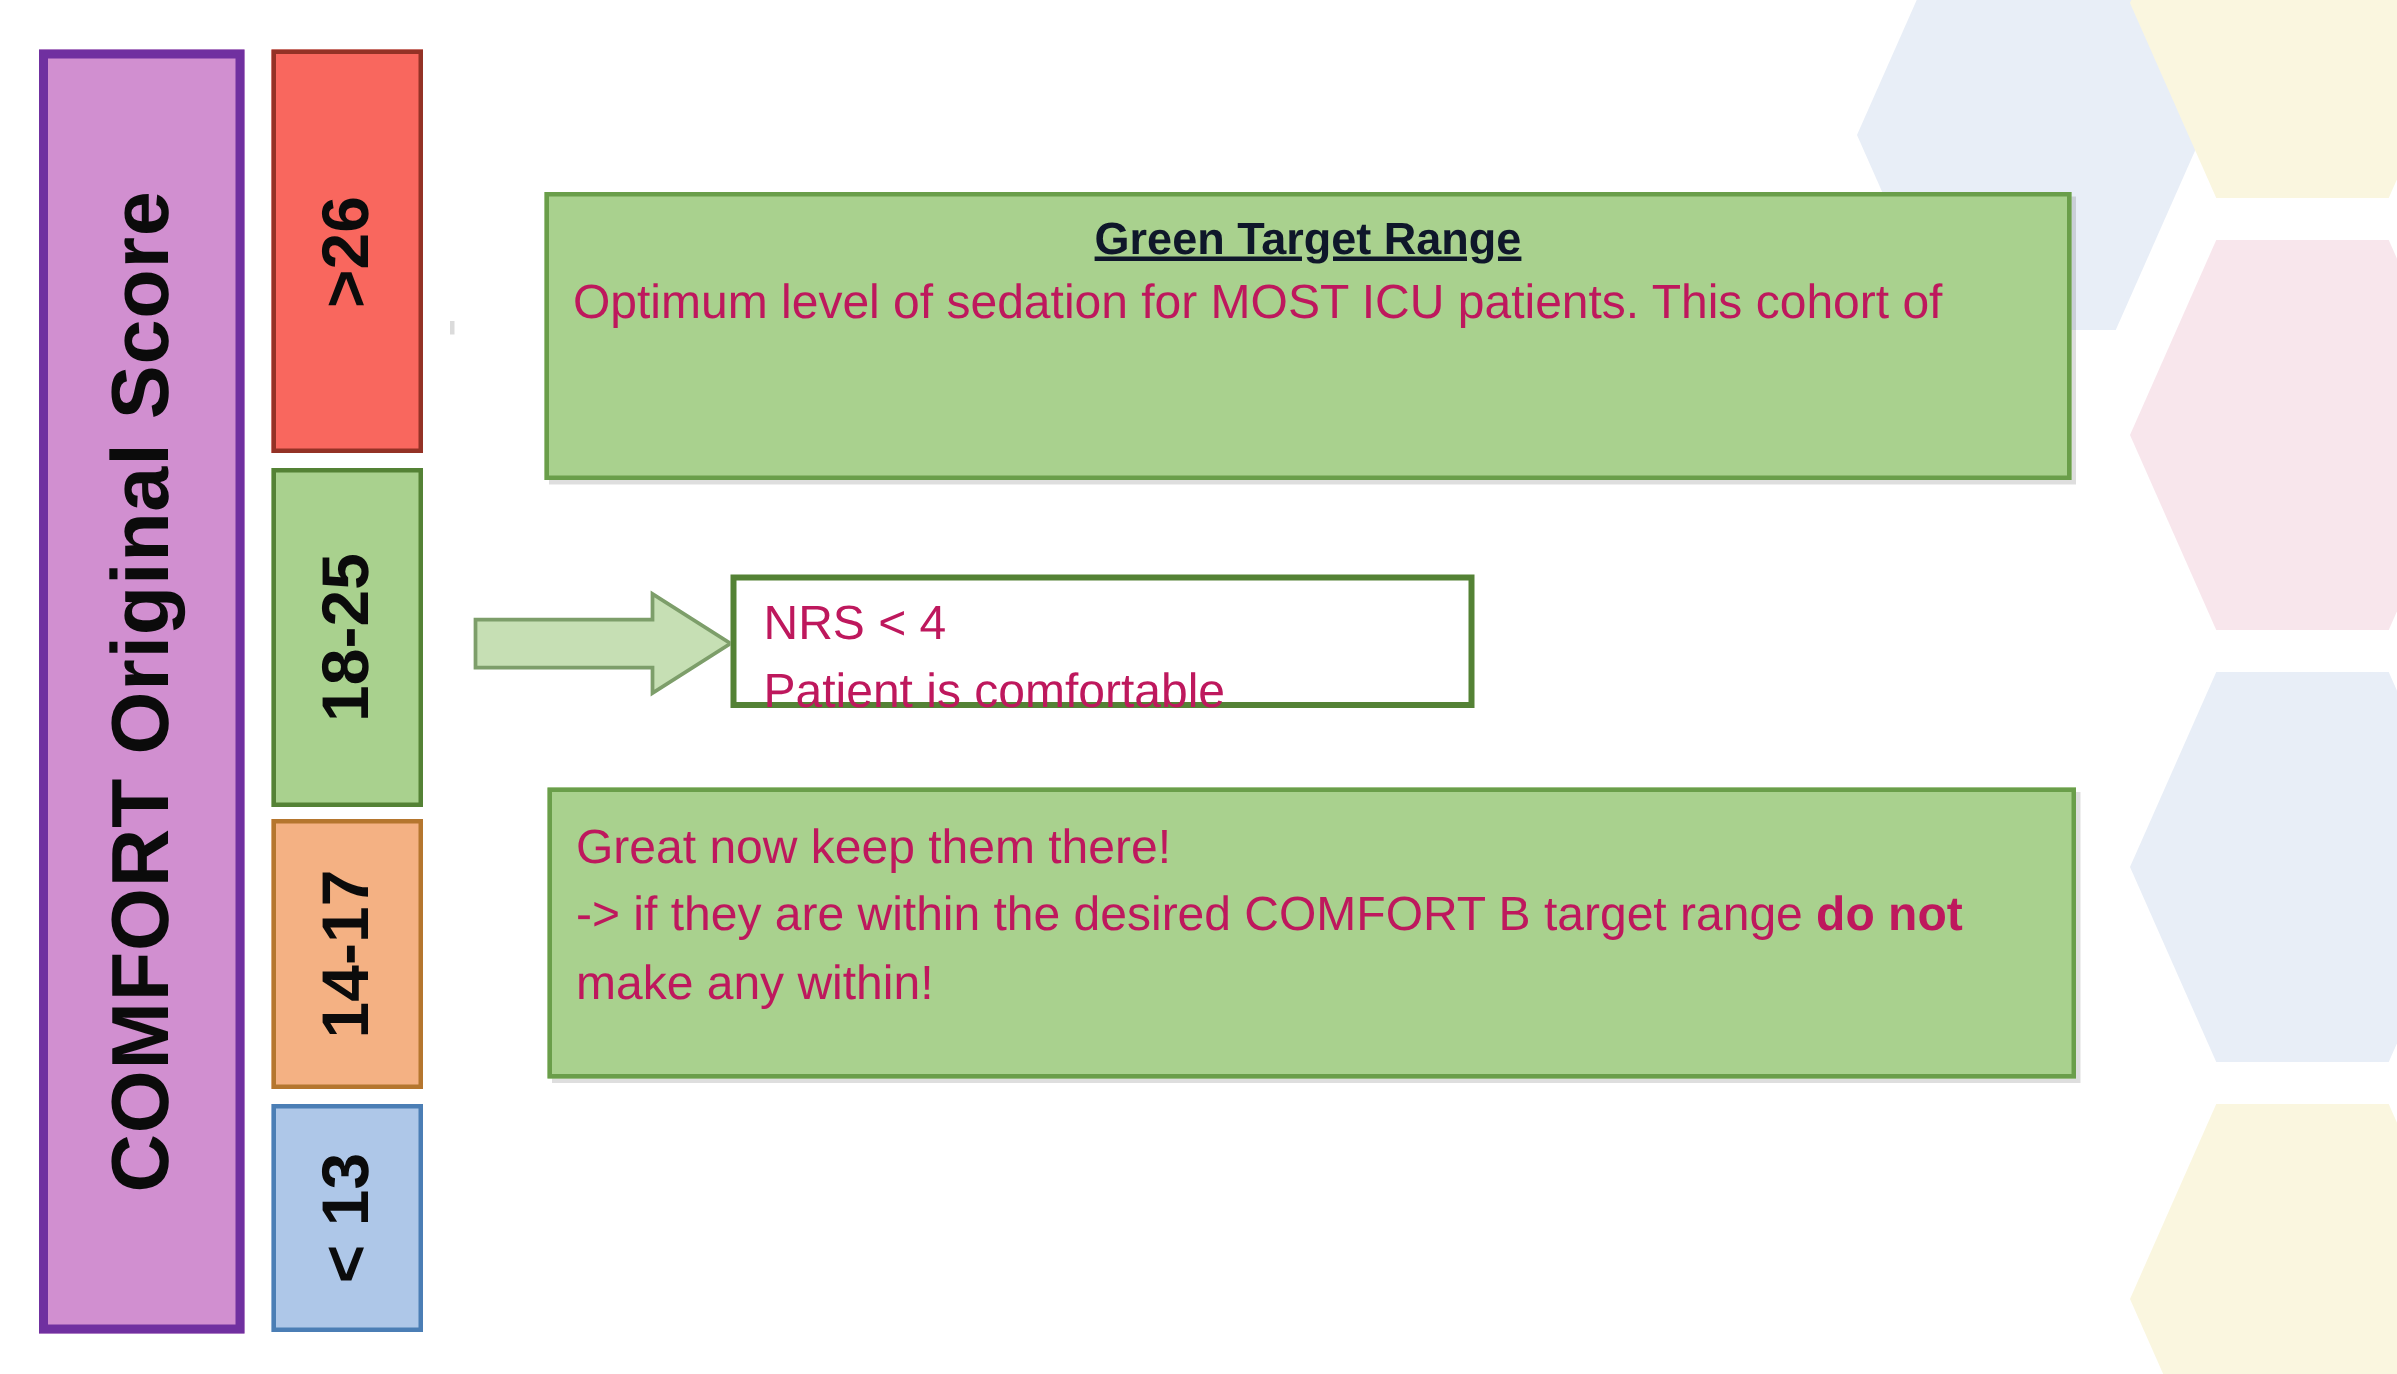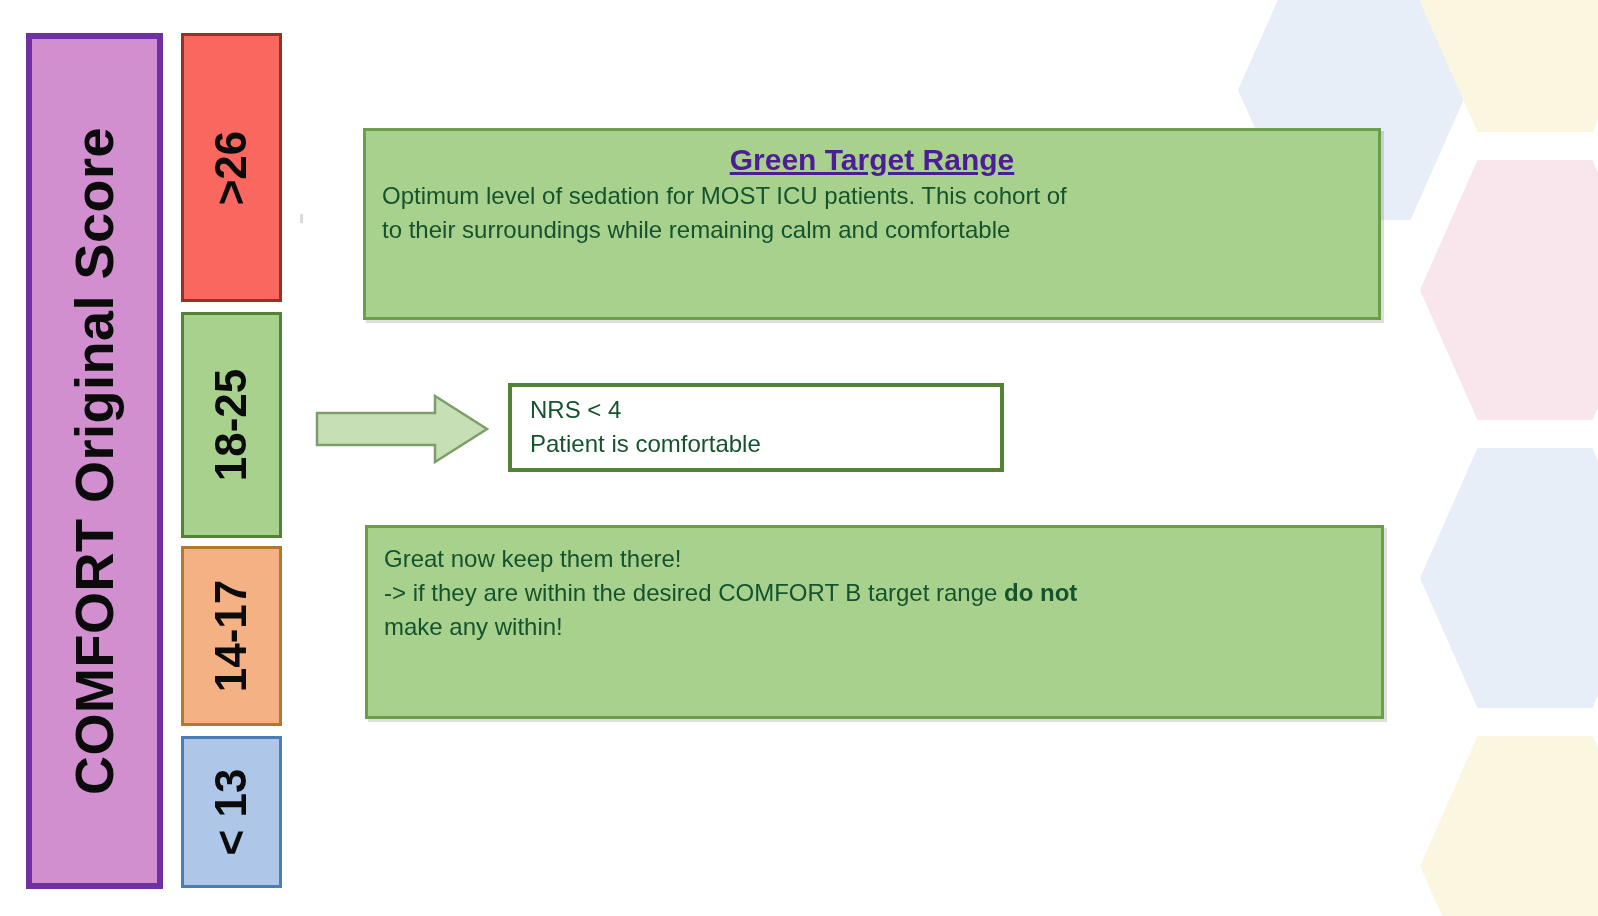--- a/index.html
+++ b/index.html
@@ -90,31 +90,31 @@
   .panel-green {
     background: #A9D18E;
     border: 3px solid #6A9E4A;
     box-shadow: 3px 3px 0 rgba(0,0,0,0.13);
   }
   .panel-white {
     background: #ffffff;
     border: 4px solid #548235;
   }
   .panel-body {
-    font-size: 24px;
+    font-size: 32px;
     line-height: 1.42;
-    color: #14532d;
+    color: #be185d;
     font-family: "Liberation Sans", sans-serif;
   }
   .panel-title {
     text-align: center;
     font-size: 30px;
     font-weight: bold;
     text-decoration: underline;
-    color: #4c1d95;
+    color: #0f172a;
     margin-bottom: 2px;
     font-family: "Liberation Sans", sans-serif;
   }
   .u-bold { font-weight: normal; }
   .u-bold-underline { font-weight: bold; }
 
   
   .arrow {
     position: absolute;
     z-index: 3;
@@ -162,29 +162,28 @@
   <div class="chip" style="top:736px; height:152px; background:#AEC7E8; border-color:#4B7EB5;">
     <span class="vtext">&lt; 13</span>
   </div>
 
   <div class="artifact" style="left:300px; top:214px;"></div>
 
   <div class="panel panel-green" style="left:363px; top:128px; width:1018px; height:192px; padding:12px 16px 0 16px;">
     <div class="panel-title">Green Target Range</div>
     <div class="panel-body">
       <div>Optimum level of sedation for MOST ICU patients. This cohort of</div>
-      <div>to their surroundings while remaining calm and comfortable</div>
     </div>
   </div>
 
   <svg class="arrow" style="left:315px; top:393px;" width="175" height="72" viewBox="0 0 175 72">
     <polygon points="2,20 120,20 120,3 172,36 120,69 120,52 2,52" fill="#C6DFB4" stroke="#7D9E6A" stroke-width="2.5" stroke-linejoin="miter"></polygon>
   </svg>
 
-  <div class="panel panel-white" style="left:487px; top:383px; width:496px; height:89px; padding:6px 16px 0 18px;margin-left:21px;">
+  <div class="panel panel-white" style="left:487px; top:383px; width:496px; height:89px; padding:6px 16px 0 18px;">
     <div class="panel-body">NRS &lt; 4</div>
     <div class="panel-body u-bold">Patient is comfortable</div>
   </div>
 
   <div class="panel panel-green" style="left:365px; top:525px; width:1019px; height:194px; padding:14px 16px 0 16px;">
     <div class="panel-body">Great now keep them there!</div>
     <div class="panel-body">
       <span>-&gt; if they are within the desired COMFORT B target range </span><span class="u-bold-underline">do not</span>
     </div>
     <div class="panel-body">make any within!</div>

